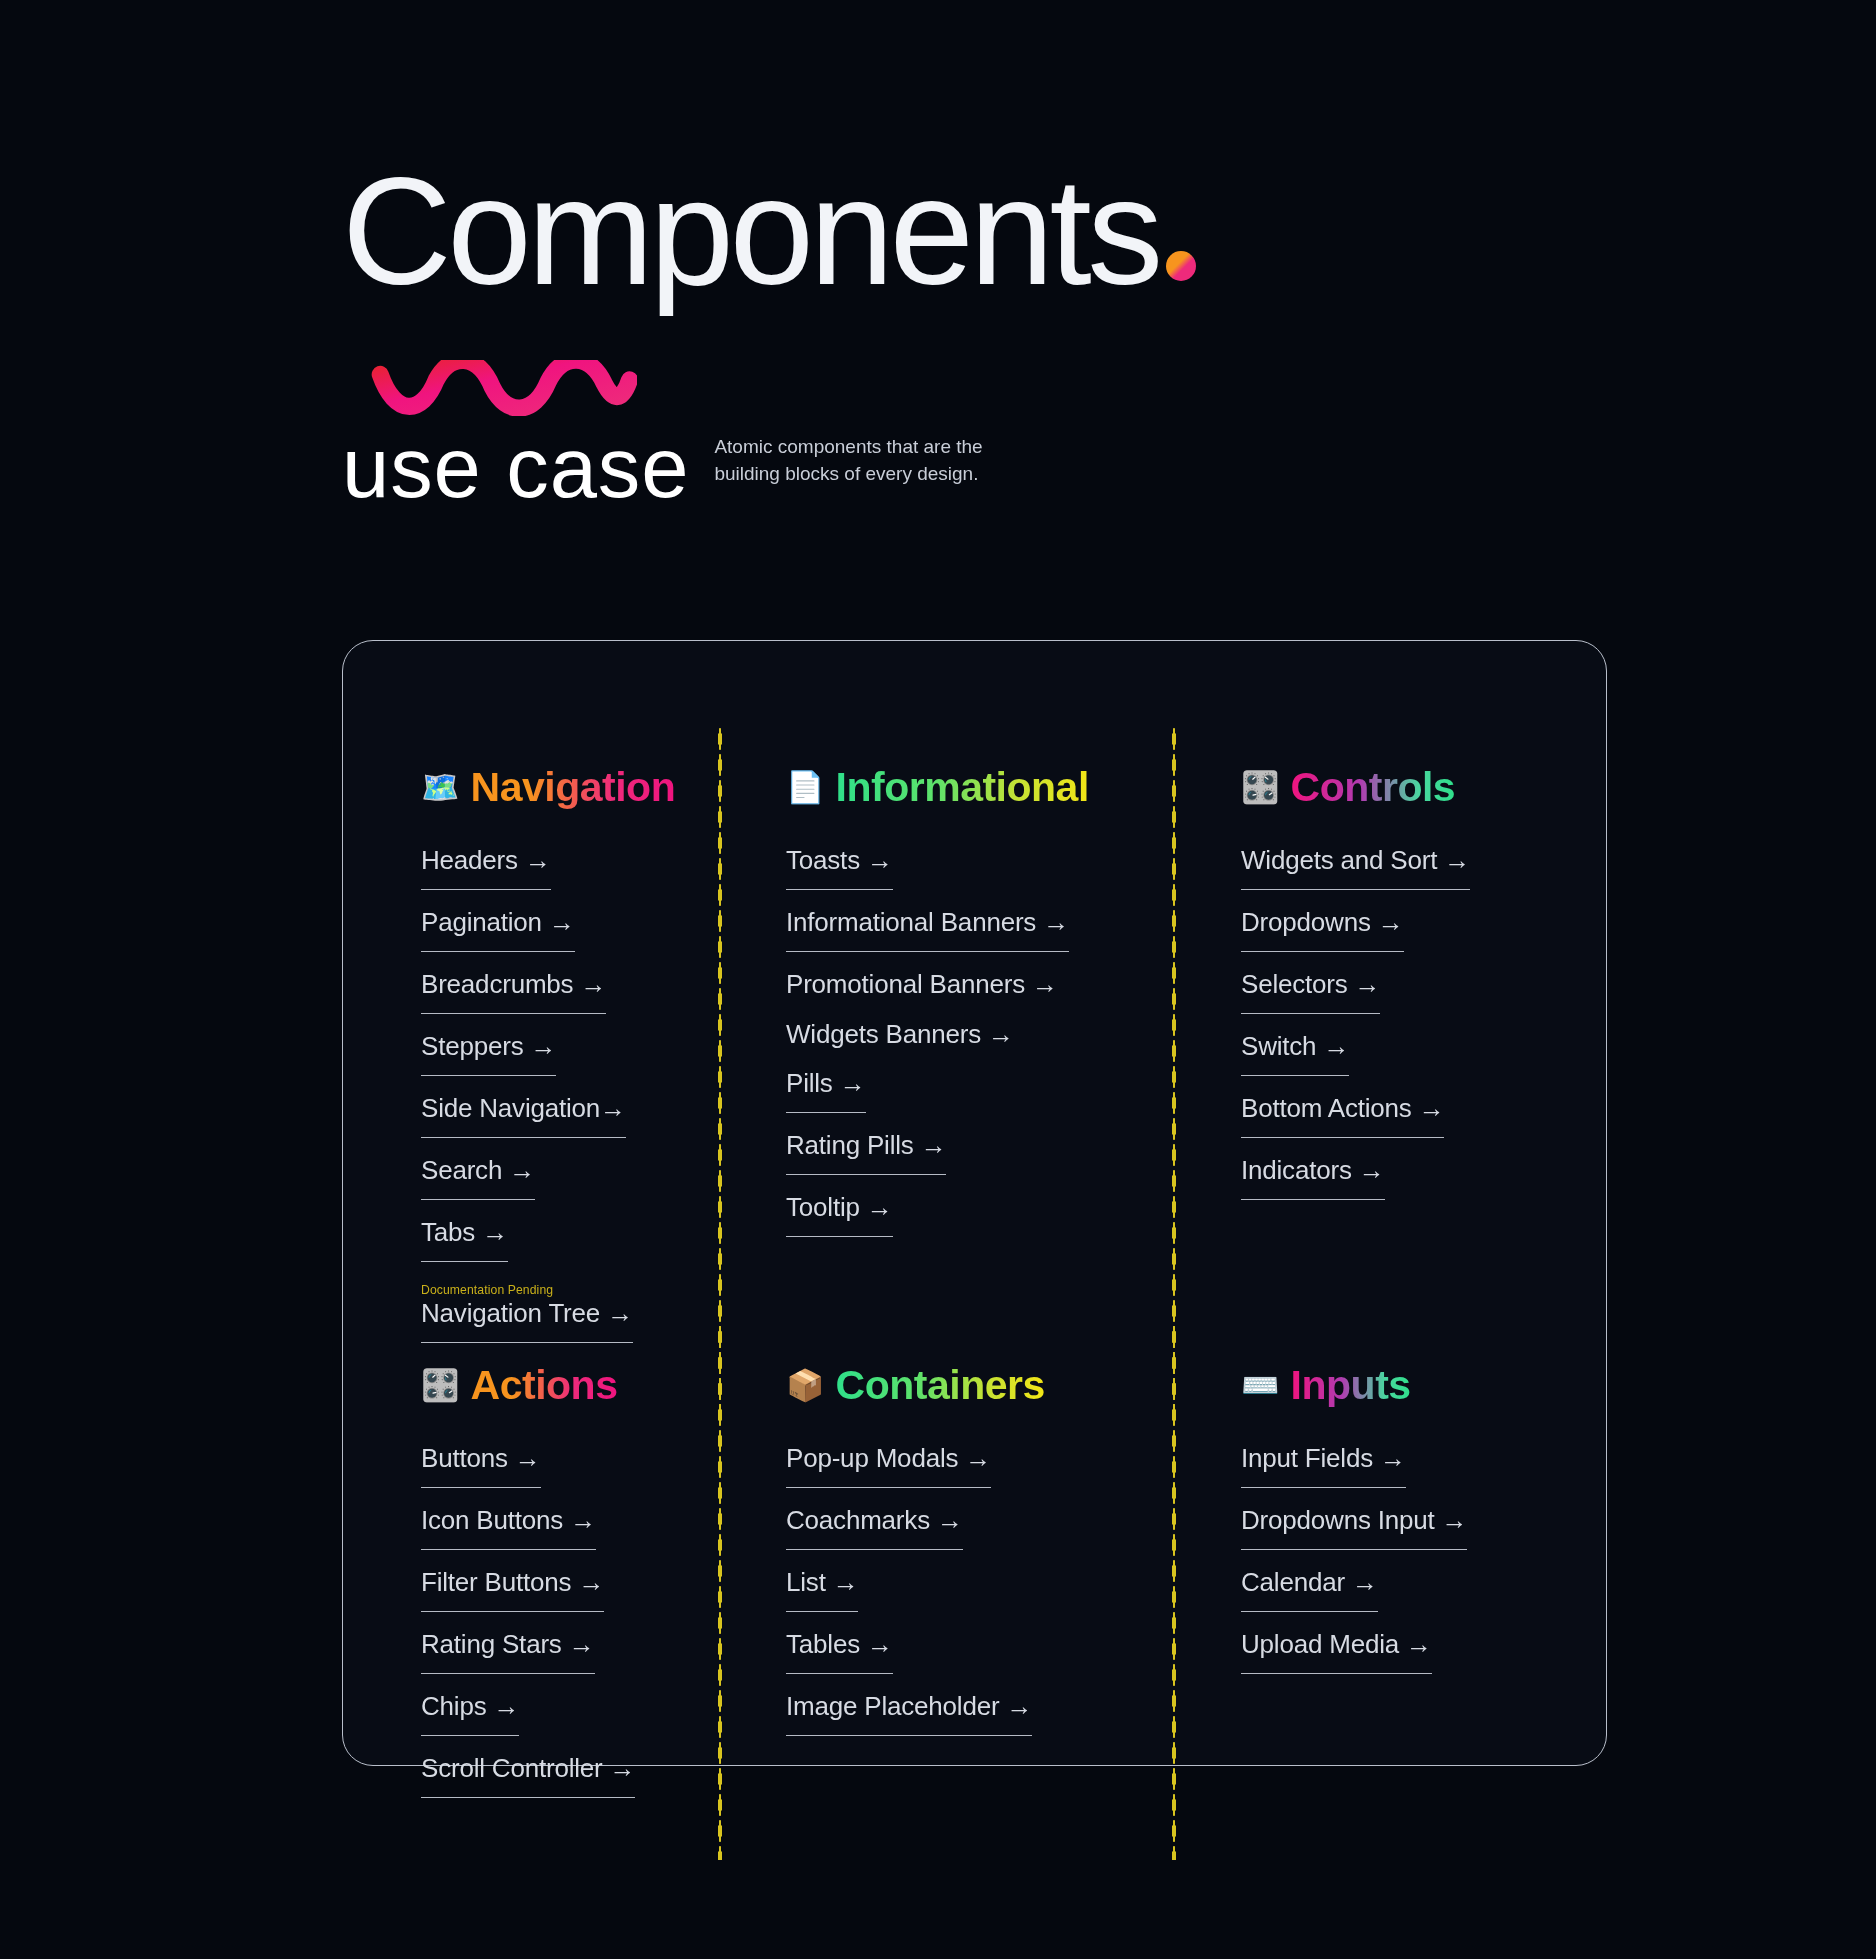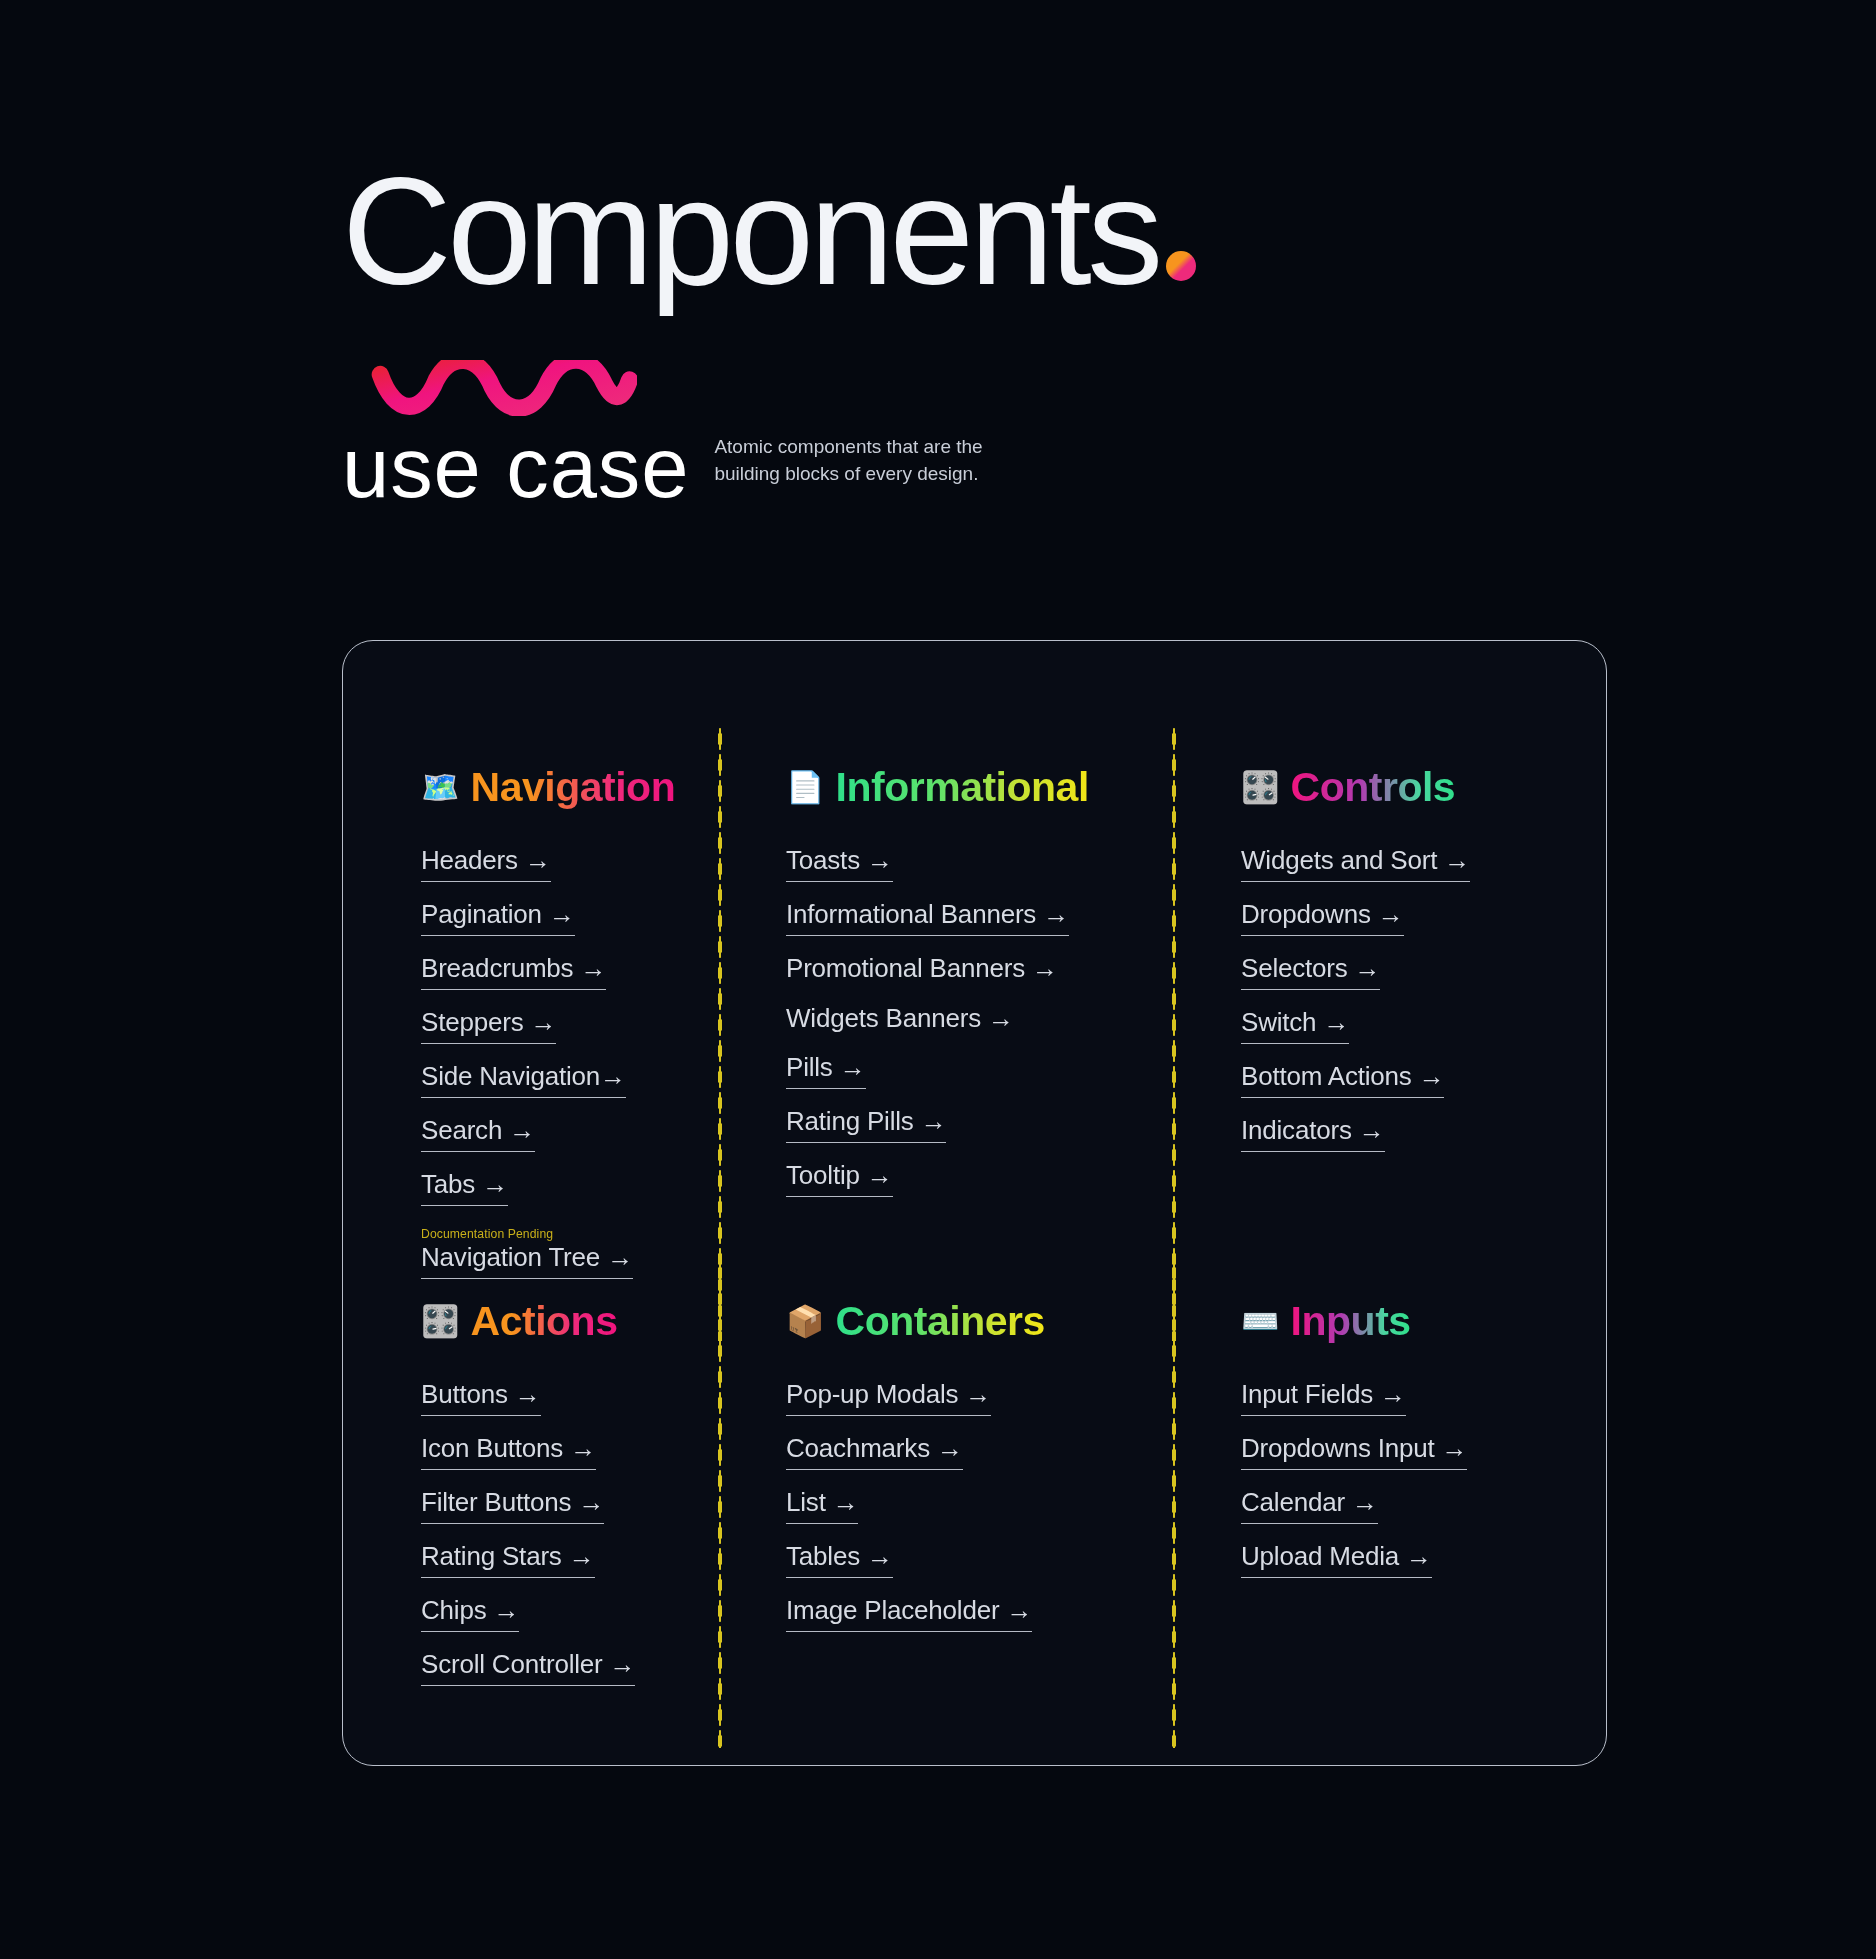--- a/index.html
+++ b/index.html
@@ -194,21 +194,21 @@
     letter-spacing: -0.2px;
     margin-bottom: 24.4px;
     white-space: nowrap;
     width: fit-content;
     text-decoration: none;
     position: relative;
   }
 
   .link-item.underline {
     border-bottom: 1.4px solid #b6bbc5;
-    padding-bottom: 7px;
+    padding-bottom: 15px;
     margin-bottom: 19px;
   }
 
   .link-item.nolink {
     padding-bottom: 3.6px;
     margin-bottom: 19px;
   }
 
   .pending-tag {
     font-size: 12.2px;

